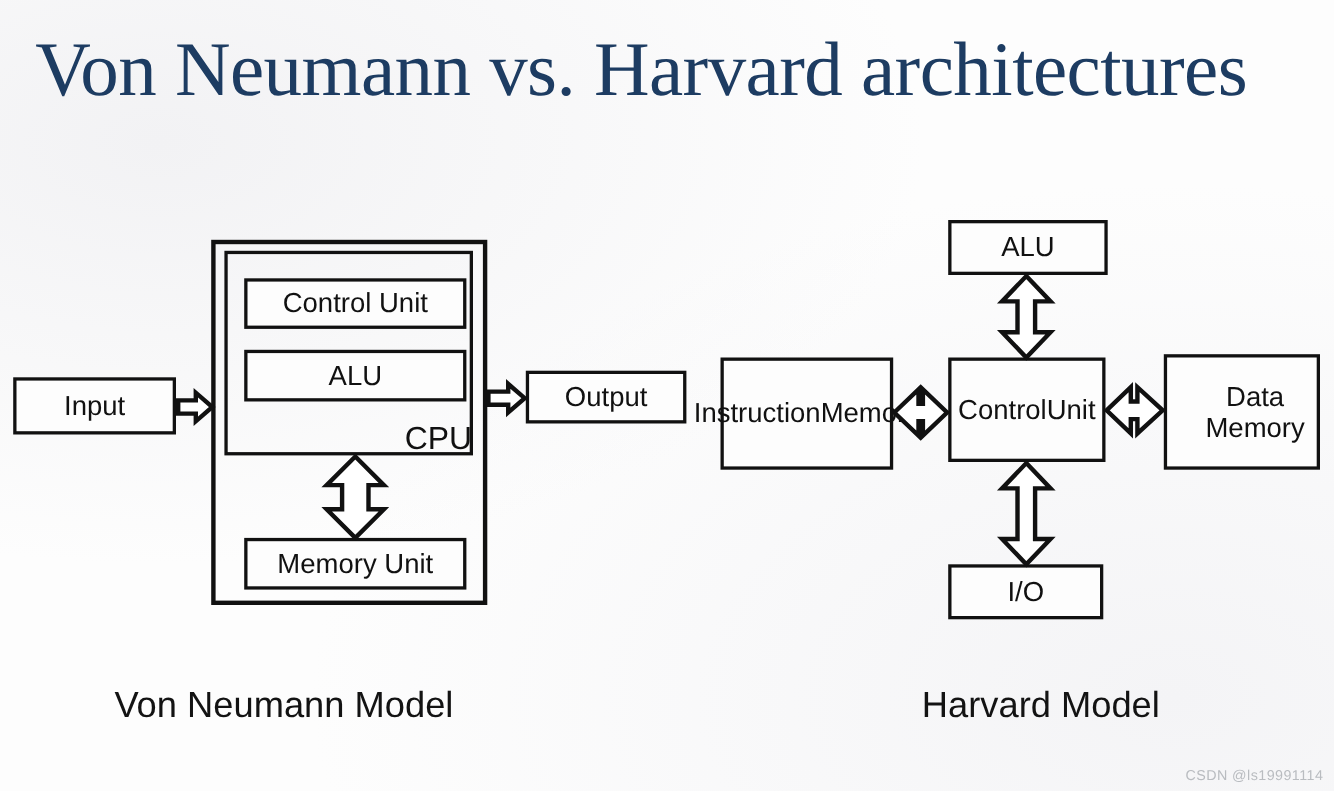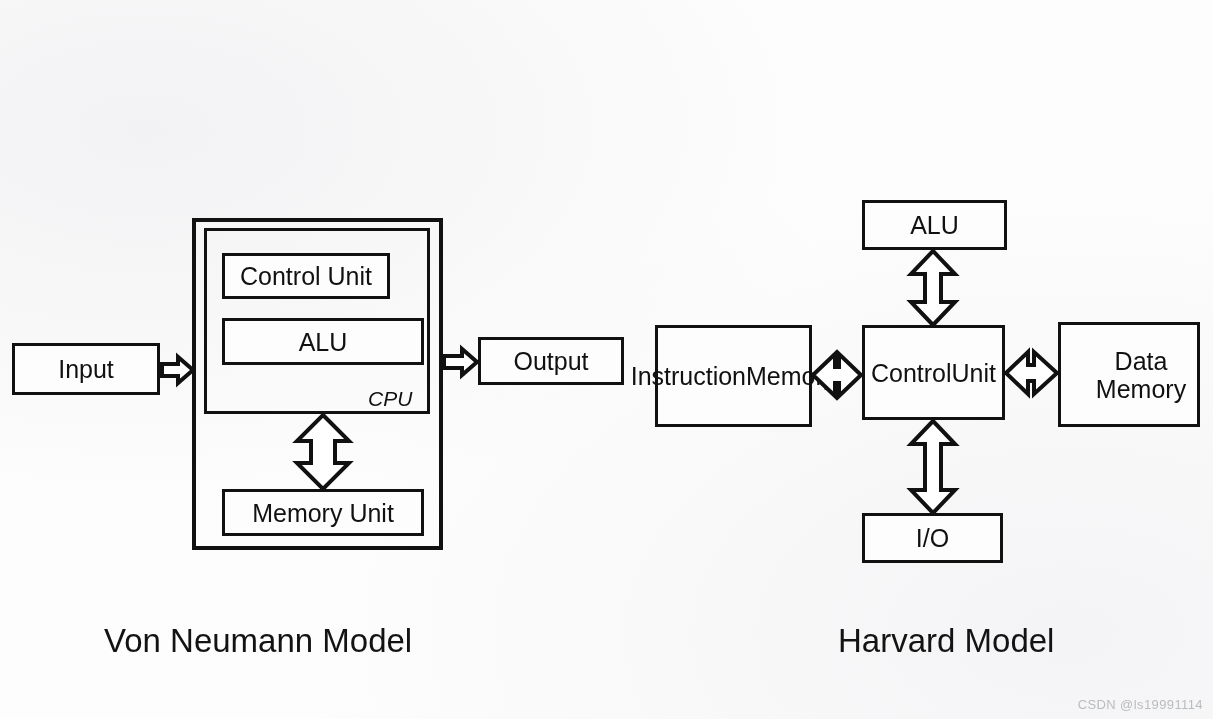--- a/index.html
+++ b/index.html
@@ -35,49 +35,50 @@
     text-align:right;
     color:#111;
     font-size:25px;
     line-height:28px;
   }
   .frame{
     position:absolute;box-sizing:border-box;
     border:4px solid #111;background:transparent;
   }
   .cpu-label{
-    position:absolute;color:#111;font-size:21px;line-height:30px;font-style:italic;
+    position:absolute;color:#111;font-size:29px;line-height:30px;
   }
   .model-label{
     position:absolute;color:#131313;font-size:33px;line-height:38px;
     white-space:nowrap;
   }
   .watermark{
     position:absolute;right:10px;bottom:6px;
     color:#b9bcc0;font-size:13px;line-height:16px;
     letter-spacing:.4px;white-space:nowrap;
   }
   svg.arrow{position:absolute;overflow:visible;}
   svg.arrow polygon{fill:#ffffff;stroke:#111;stroke-width:4;stroke-linejoin:miter;}
 </style>
 </head>
 <body>
 
 <div id="stage">
 
+  <div class="title">Von Neumann vs. Harvard architectures</div>
 
   <div>
 
     <div class="frame" style="left:192px;top:218px;width:251px;height:332px;"></div>
 
     <div class="frame" style="left:204px;top:228px;width:226px;height:186px;border-width:3px;"></div>
 
     <div class="cpu-label" style="left:368px;top:384px;">CPU</div>
 
-    <div class="box" style="left:222px;top:253px;width:168px;height:46px;">Control Unit</div>
+    <div class="box" style="left:222px;top:253px;width:202px;height:46px;">Control Unit</div>
 
     <div class="box" style="left:222px;top:318px;width:202px;height:47px;">ALU</div>
 
     <div class="box" style="left:222px;top:489px;width:202px;height:47px;">Memory Unit</div>
 
     <div class="box" style="left:12px;top:343px;width:148px;height:52px;">Input</div>
 
     <div class="box" style="left:478px;top:337px;width:146px;height:48px;">Output</div>
 
     <svg class="arrow" style="left:162px;top:355px;" width="32" height="30" viewBox="0 0 32 30">

